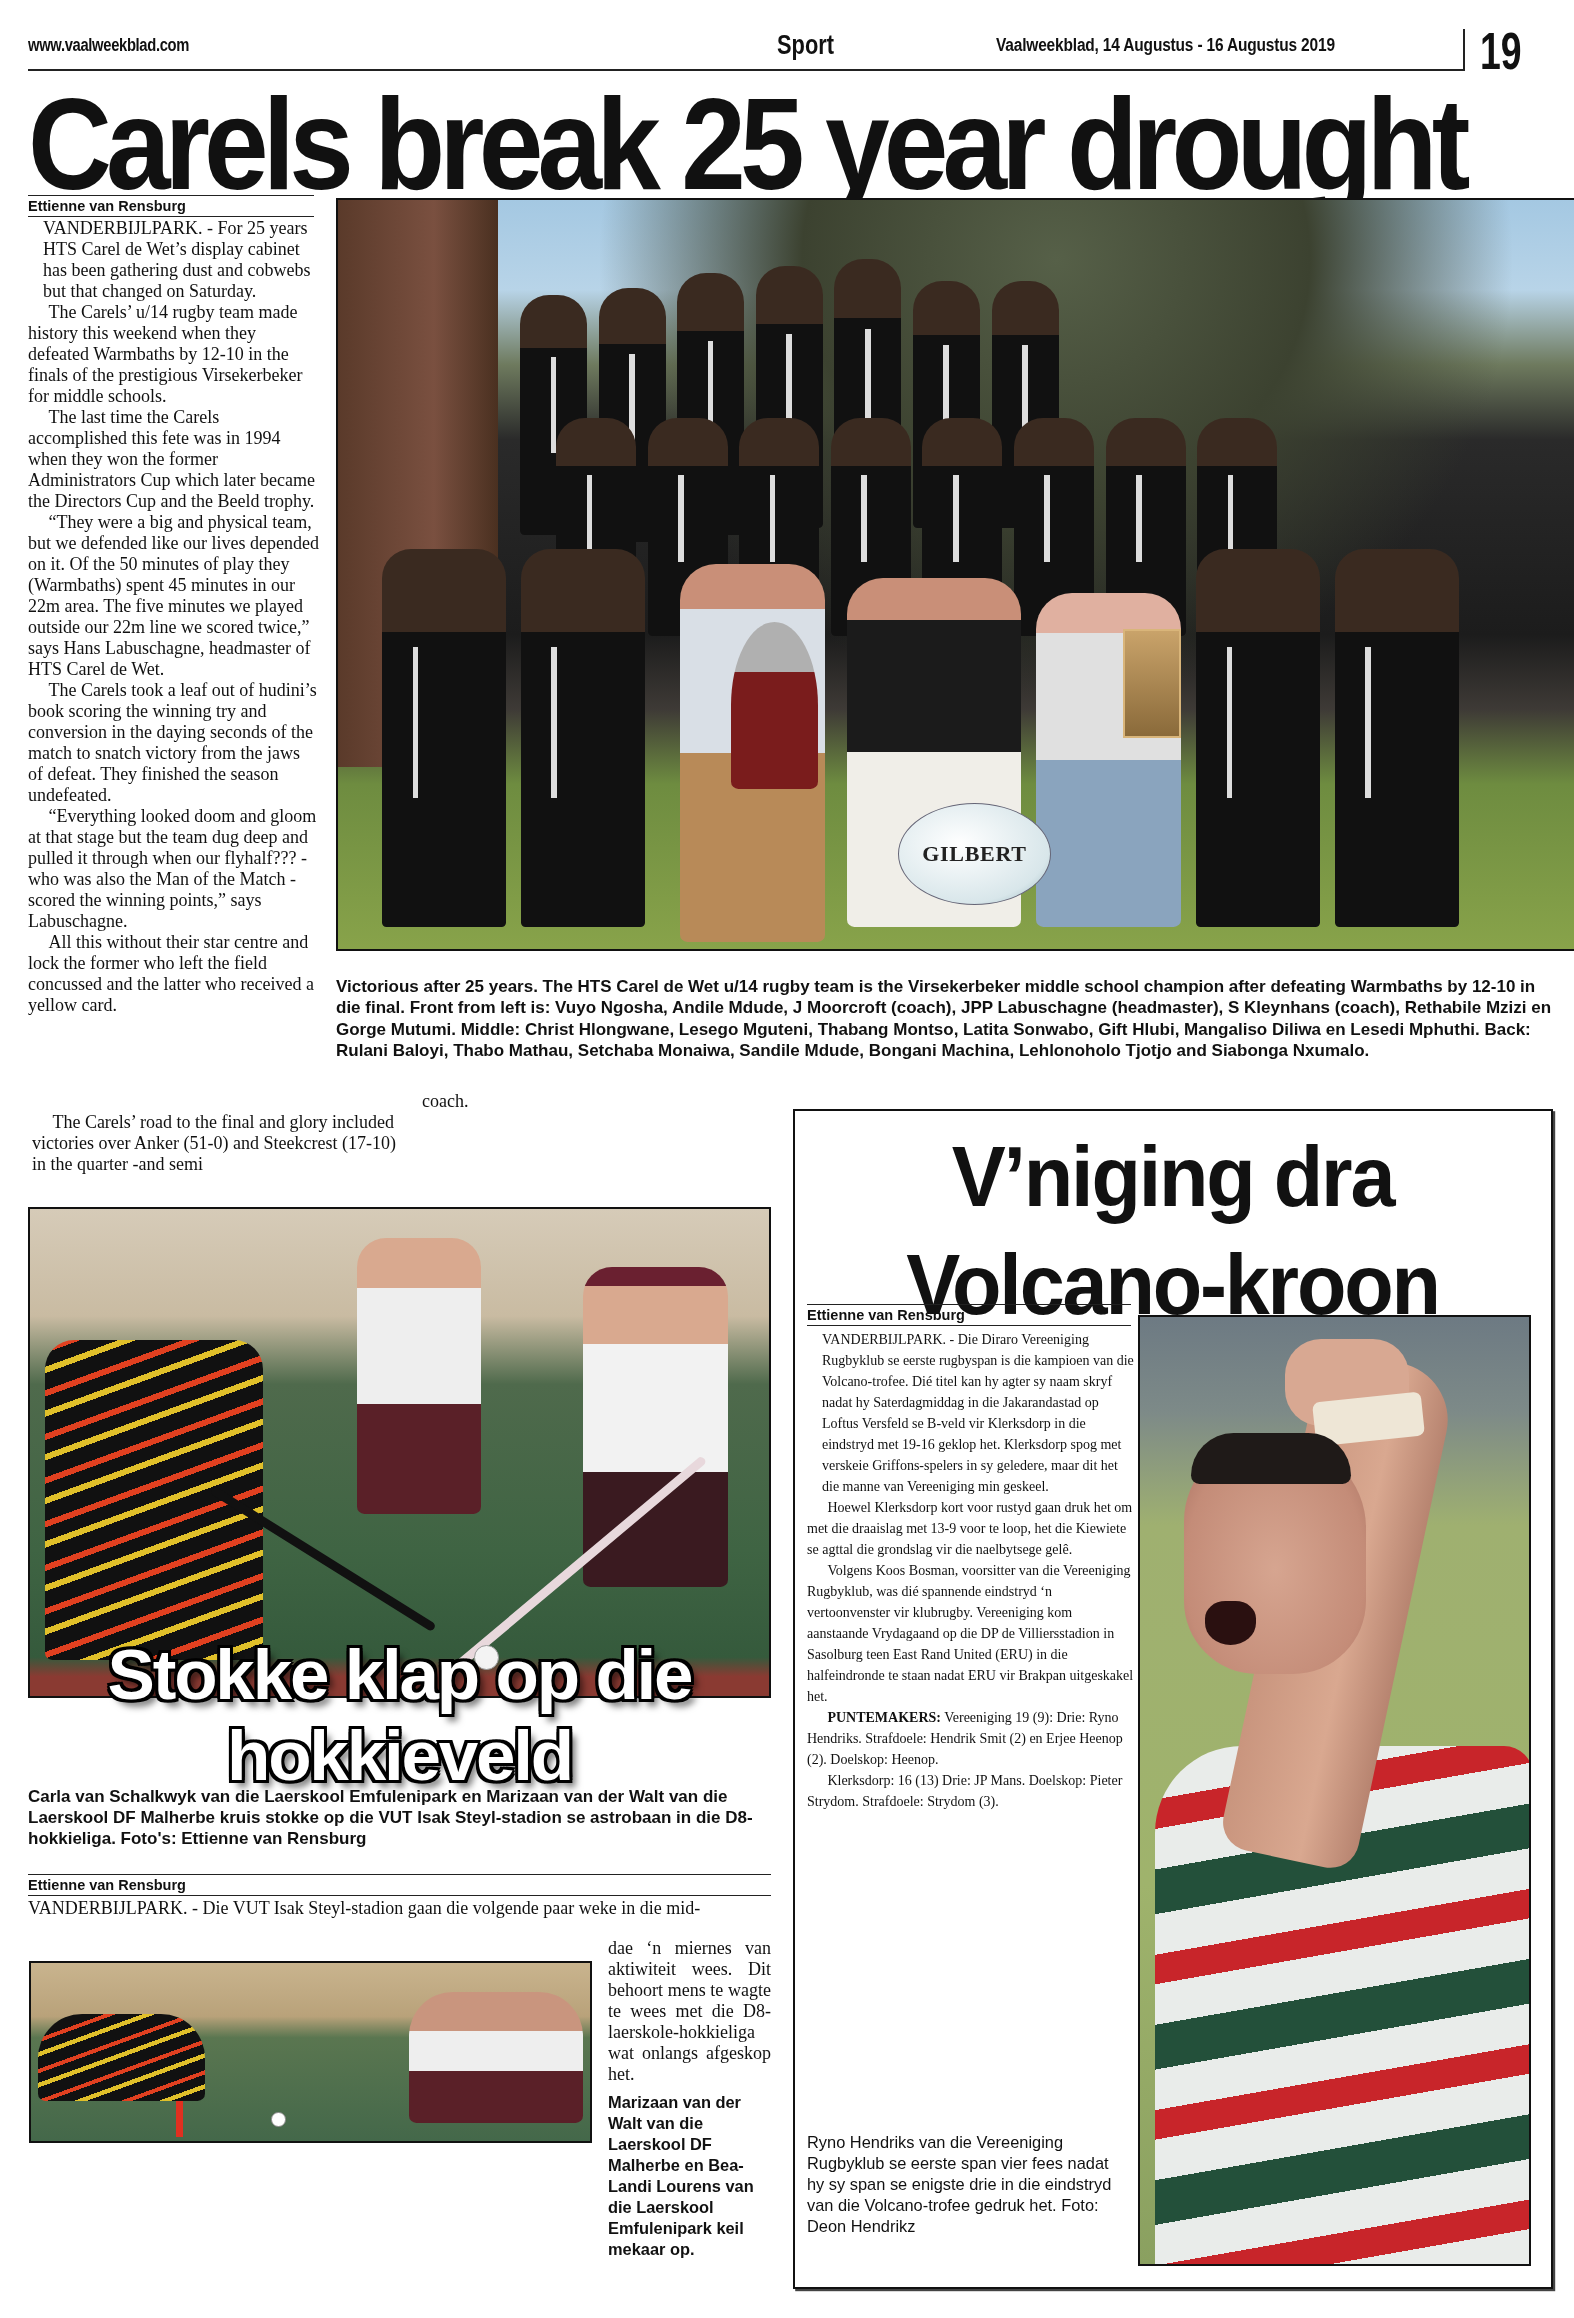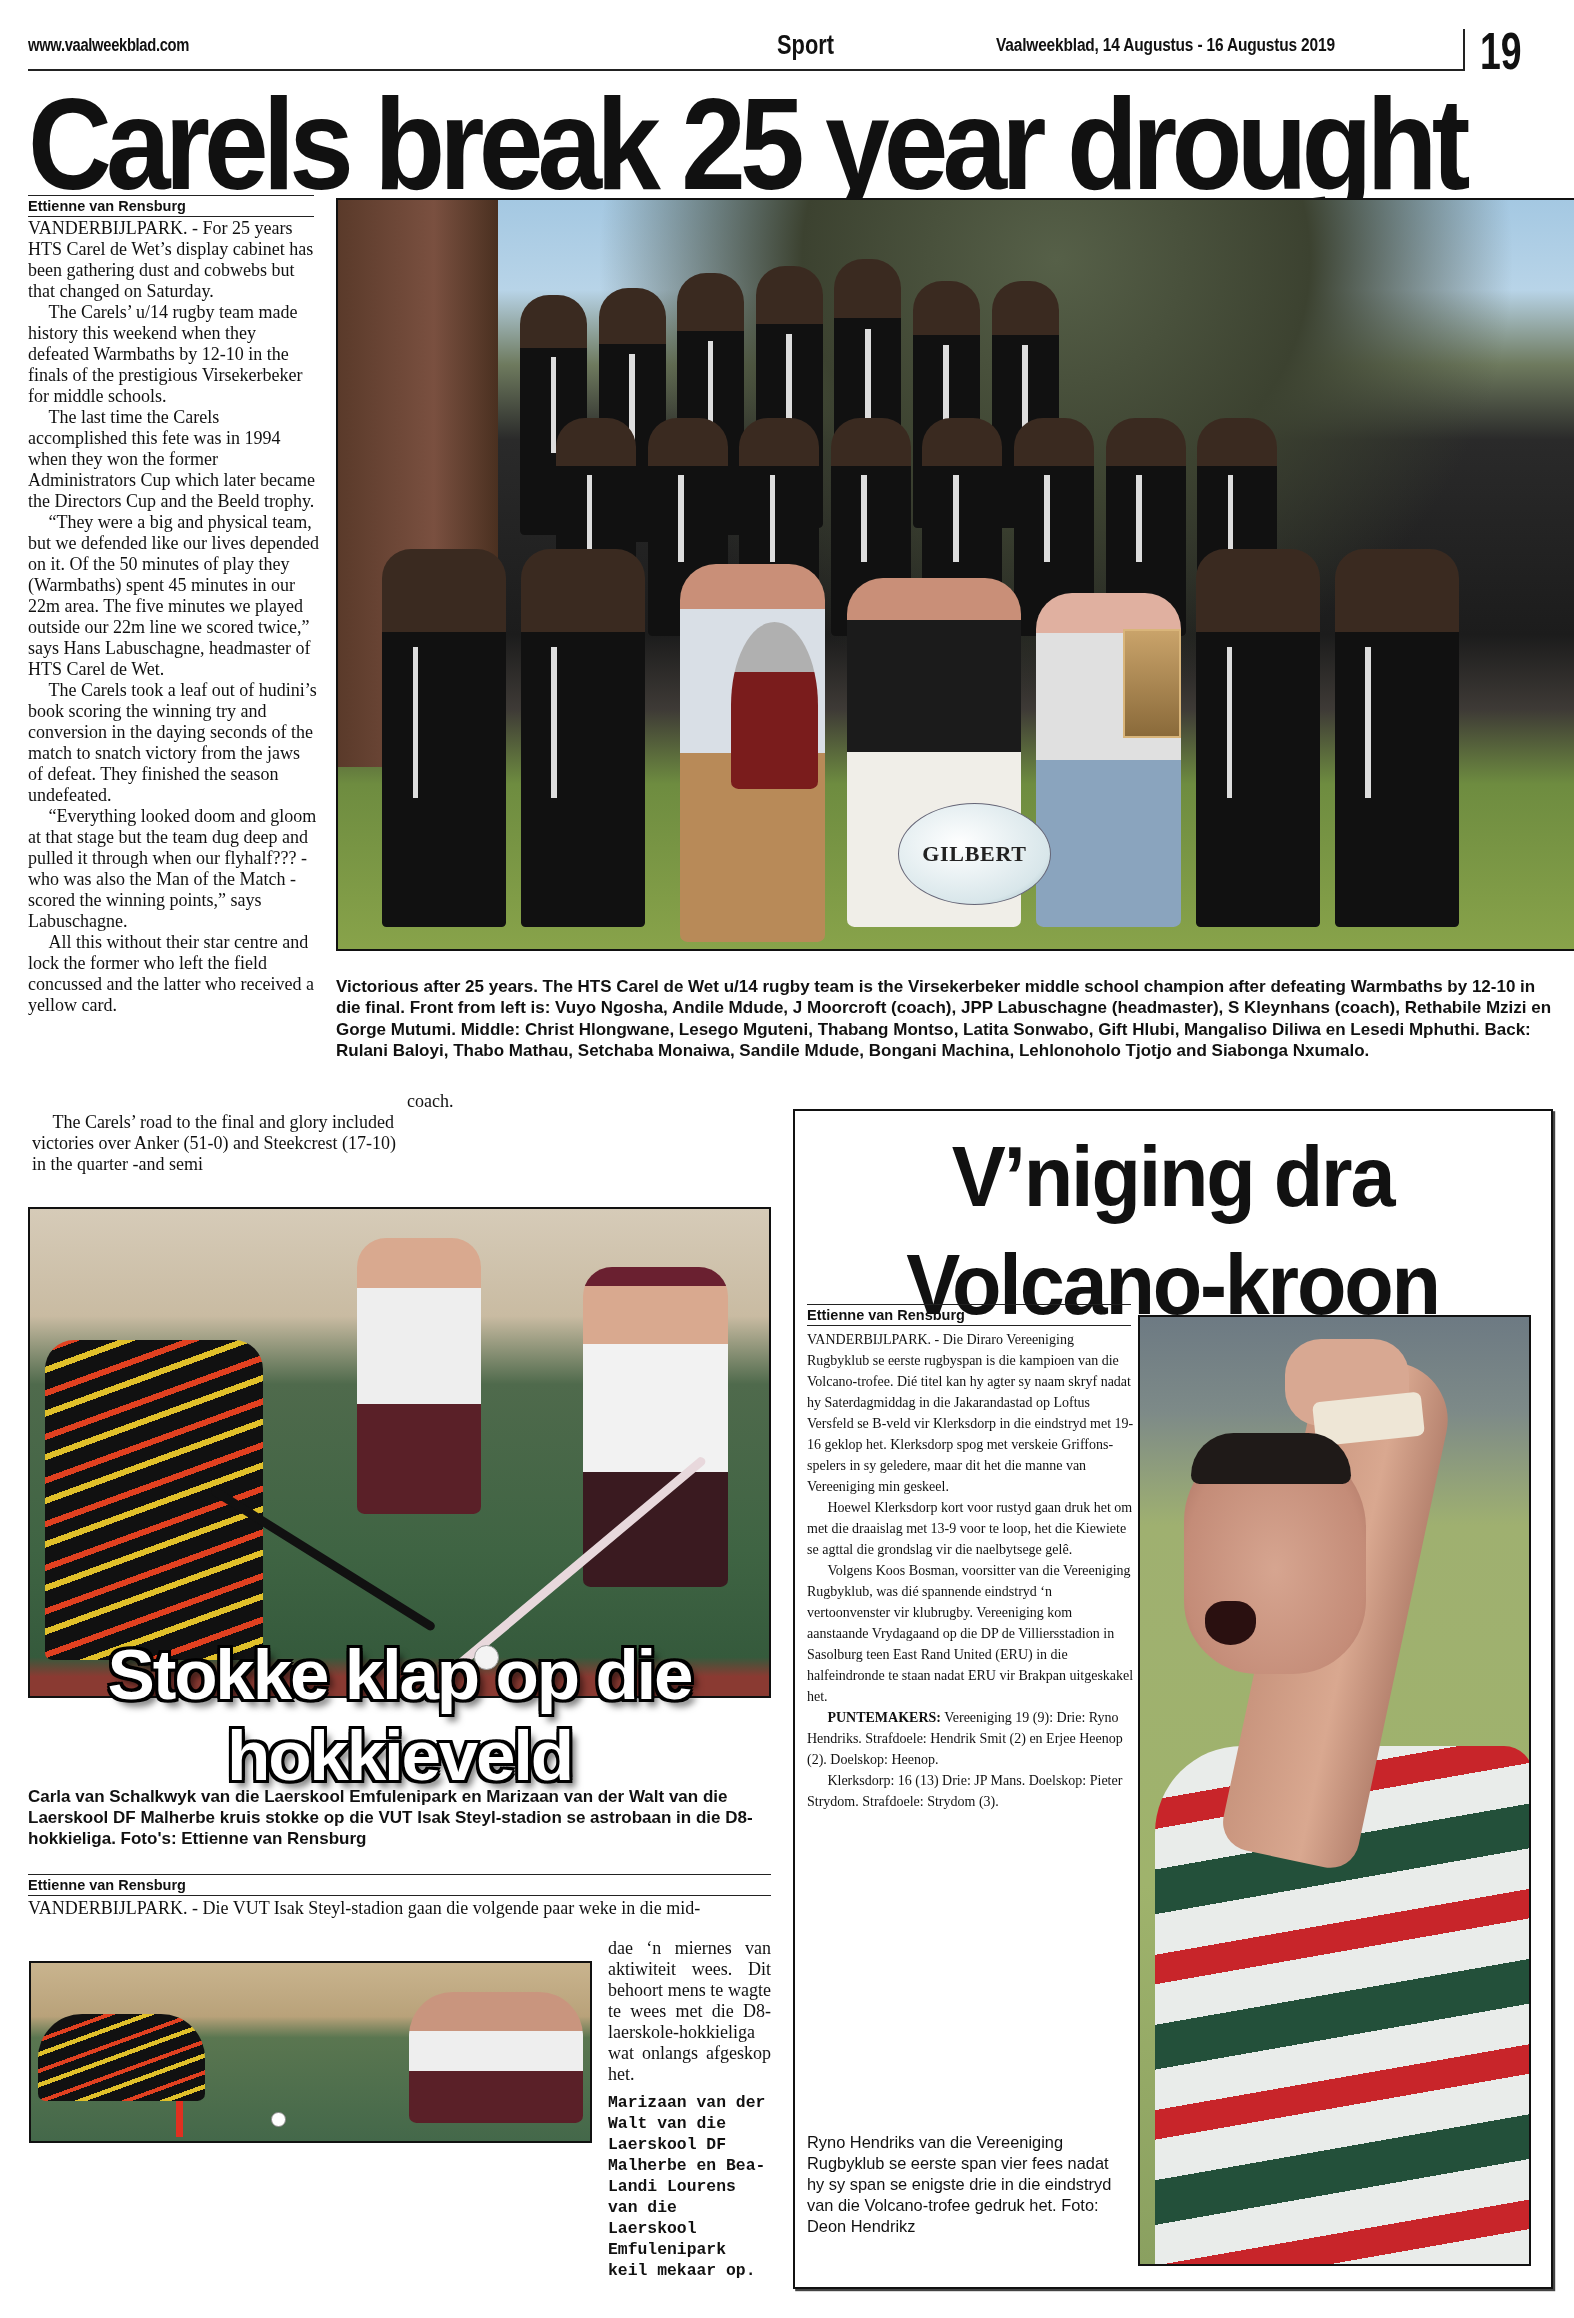--- a/index.html
+++ b/index.html
@@ -18,21 +18,21 @@
   #hdr-page { left: 1480px; top: 25px; font-size: 52px; transform: scaleX(0.72); transform-origin: left; line-height: 1; }
 
   
   #headline { left: 28px; top: 80px; font-size: 129px; line-height: 1; letter-spacing: -6.5px; transform: scaleX(0.9); transform-origin: left; white-space: nowrap; font-family: "Liberation Sans", sans-serif; font-weight: bold; }
 
   
   .byline { font-family: "Liberation Sans", sans-serif; font-weight: bold; font-size: 14.5px; border-top: 1.5px solid #222; border-bottom: 1.5px solid #222; padding: 1.5px 0 0.7px 0; line-height: 17.4px; }
 
   .body { font-size: 18px; line-height: 21px; text-align: left; }
   .body p { text-indent: 20.4px; }
-  .body p.first { text-indent: 0; }
+  .body p.first { text-indent: 0; margin-left: 15px; }
   .body b { font-weight: bold; }
 
   
   #c1-byline { left: 28px; top: 195px; width: 286px; }
   #c1-body { left: 28px; top: 218px; width: 291px; }
 
   
   #team-photo { left: 336px; top: 198px; width: 1440px; height: 753px; border: 2.2px solid #111;
      background:
        radial-gradient(ellipse at 50% 8%, #566048 0%, #3c4230 25%, transparent 45%),
@@ -61,21 +61,21 @@
   #hockey-photo .stick { position:absolute; height: 8.7px; border-radius: 4.4px; background: #111; transform-origin: left center; }
   #hockey-photo .hball { position:absolute; width: 25px; height: 25px; border-radius: 50%; background: #f3f3f3; border: 0.7px solid #999; }
   #hockey-head { left: 28px; top: 1634px; width: 743px; text-align: center; font-family: "Liberation Sans", sans-serif; font-weight: bold; font-size: 71px; line-height: 81px; color: #fff; letter-spacing: -2.2px;
     text-shadow: -2.9px -2.9px 0 #000, 2.9px -2.9px 0 #000, -2.9px 2.9px 0 #000, 2.9px 2.9px 0 #000, 0 2.9px 0 #000, 0 -2.9px 0 #000, 2.9px 0 0 #000, -2.9px 0 0 #000, 5.8px 7.3px 7.3px rgba(0,0,0,0.55); }
   #hk-cap { left: 28px; top: 1786px; width: 743px; font-family: "Liberation Sans", sans-serif; font-weight: bold; font-size: 17px; line-height: 21px; }
   #hk-byline { left: 28px; top: 1874px; width: 743px; }
   #hk-lead { left: 28px; top: 1898px; width: 743px; font-size: 18px; line-height: 21px; white-space: nowrap; }
   #hk-small-photo { left: 29px; top: 1961px; width: 563px; height: 182px; border: 2.2px solid #111; overflow: hidden;
      background: linear-gradient(180deg, #c9b48e 0%, #b9a27a 30%, #5a7650 42%, #44684a 100%); }
   #hk-right-text { left: 608px; top: 1938px; width: 163px; font-size: 18px; line-height: 21px; text-align: justify; }
-  #hk-small-cap { left: 608px; top: 2092px; width: 163px; font-family: Liberation Mono, monospace; font-weight: bold; font-size: 16.4px; line-height: 21px; }
+  #hk-small-cap { left: 608px; top: 2092px; width: 163px; font-family: Liberation Sans, sans-serif; font-weight: bold; font-size: 16.4px; line-height: 21px; }
 
   
   #r-box { left: 793px; top: 1109px; width: 760px; height: 1180px; border: 2.9px solid #111; box-shadow: 2.2px 2.2px 0 #444; }
   #r-head { left: 800px; top: 1123px; width: 745px; text-align: center; font-family: "Liberation Sans", sans-serif; font-weight: bold; font-size: 81px; line-height: 103px; letter-spacing: -2.2px; transform: scaleY(1.05); transform-origin: top; }
   #r-byline { left: 807px; top: 1304px; width: 324px; }
   #r-body { left: 807px; top: 1329px; width: 327px; font-size: 14px; line-height: 21px; }
   #r-caption { left: 807px; top: 2132px; width: 320px; font-family: "Liberation Sans", sans-serif; font-weight: normal; font-size: 16.4px; line-height: 21px; }
   #r-photo { left: 1138px; top: 1315px; width: 393px; height: 951px; border: 2.2px solid #111; overflow: hidden;
      background: linear-gradient(180deg, #6d7a83 0%, #7d8a88 10%, #9fb070 22%, #9fb36c 60%, #8aa060 100%); }
   #r-photo .jersey { position:absolute; left: 14.5px; top: 429px; width: 378px; height: 523px;

